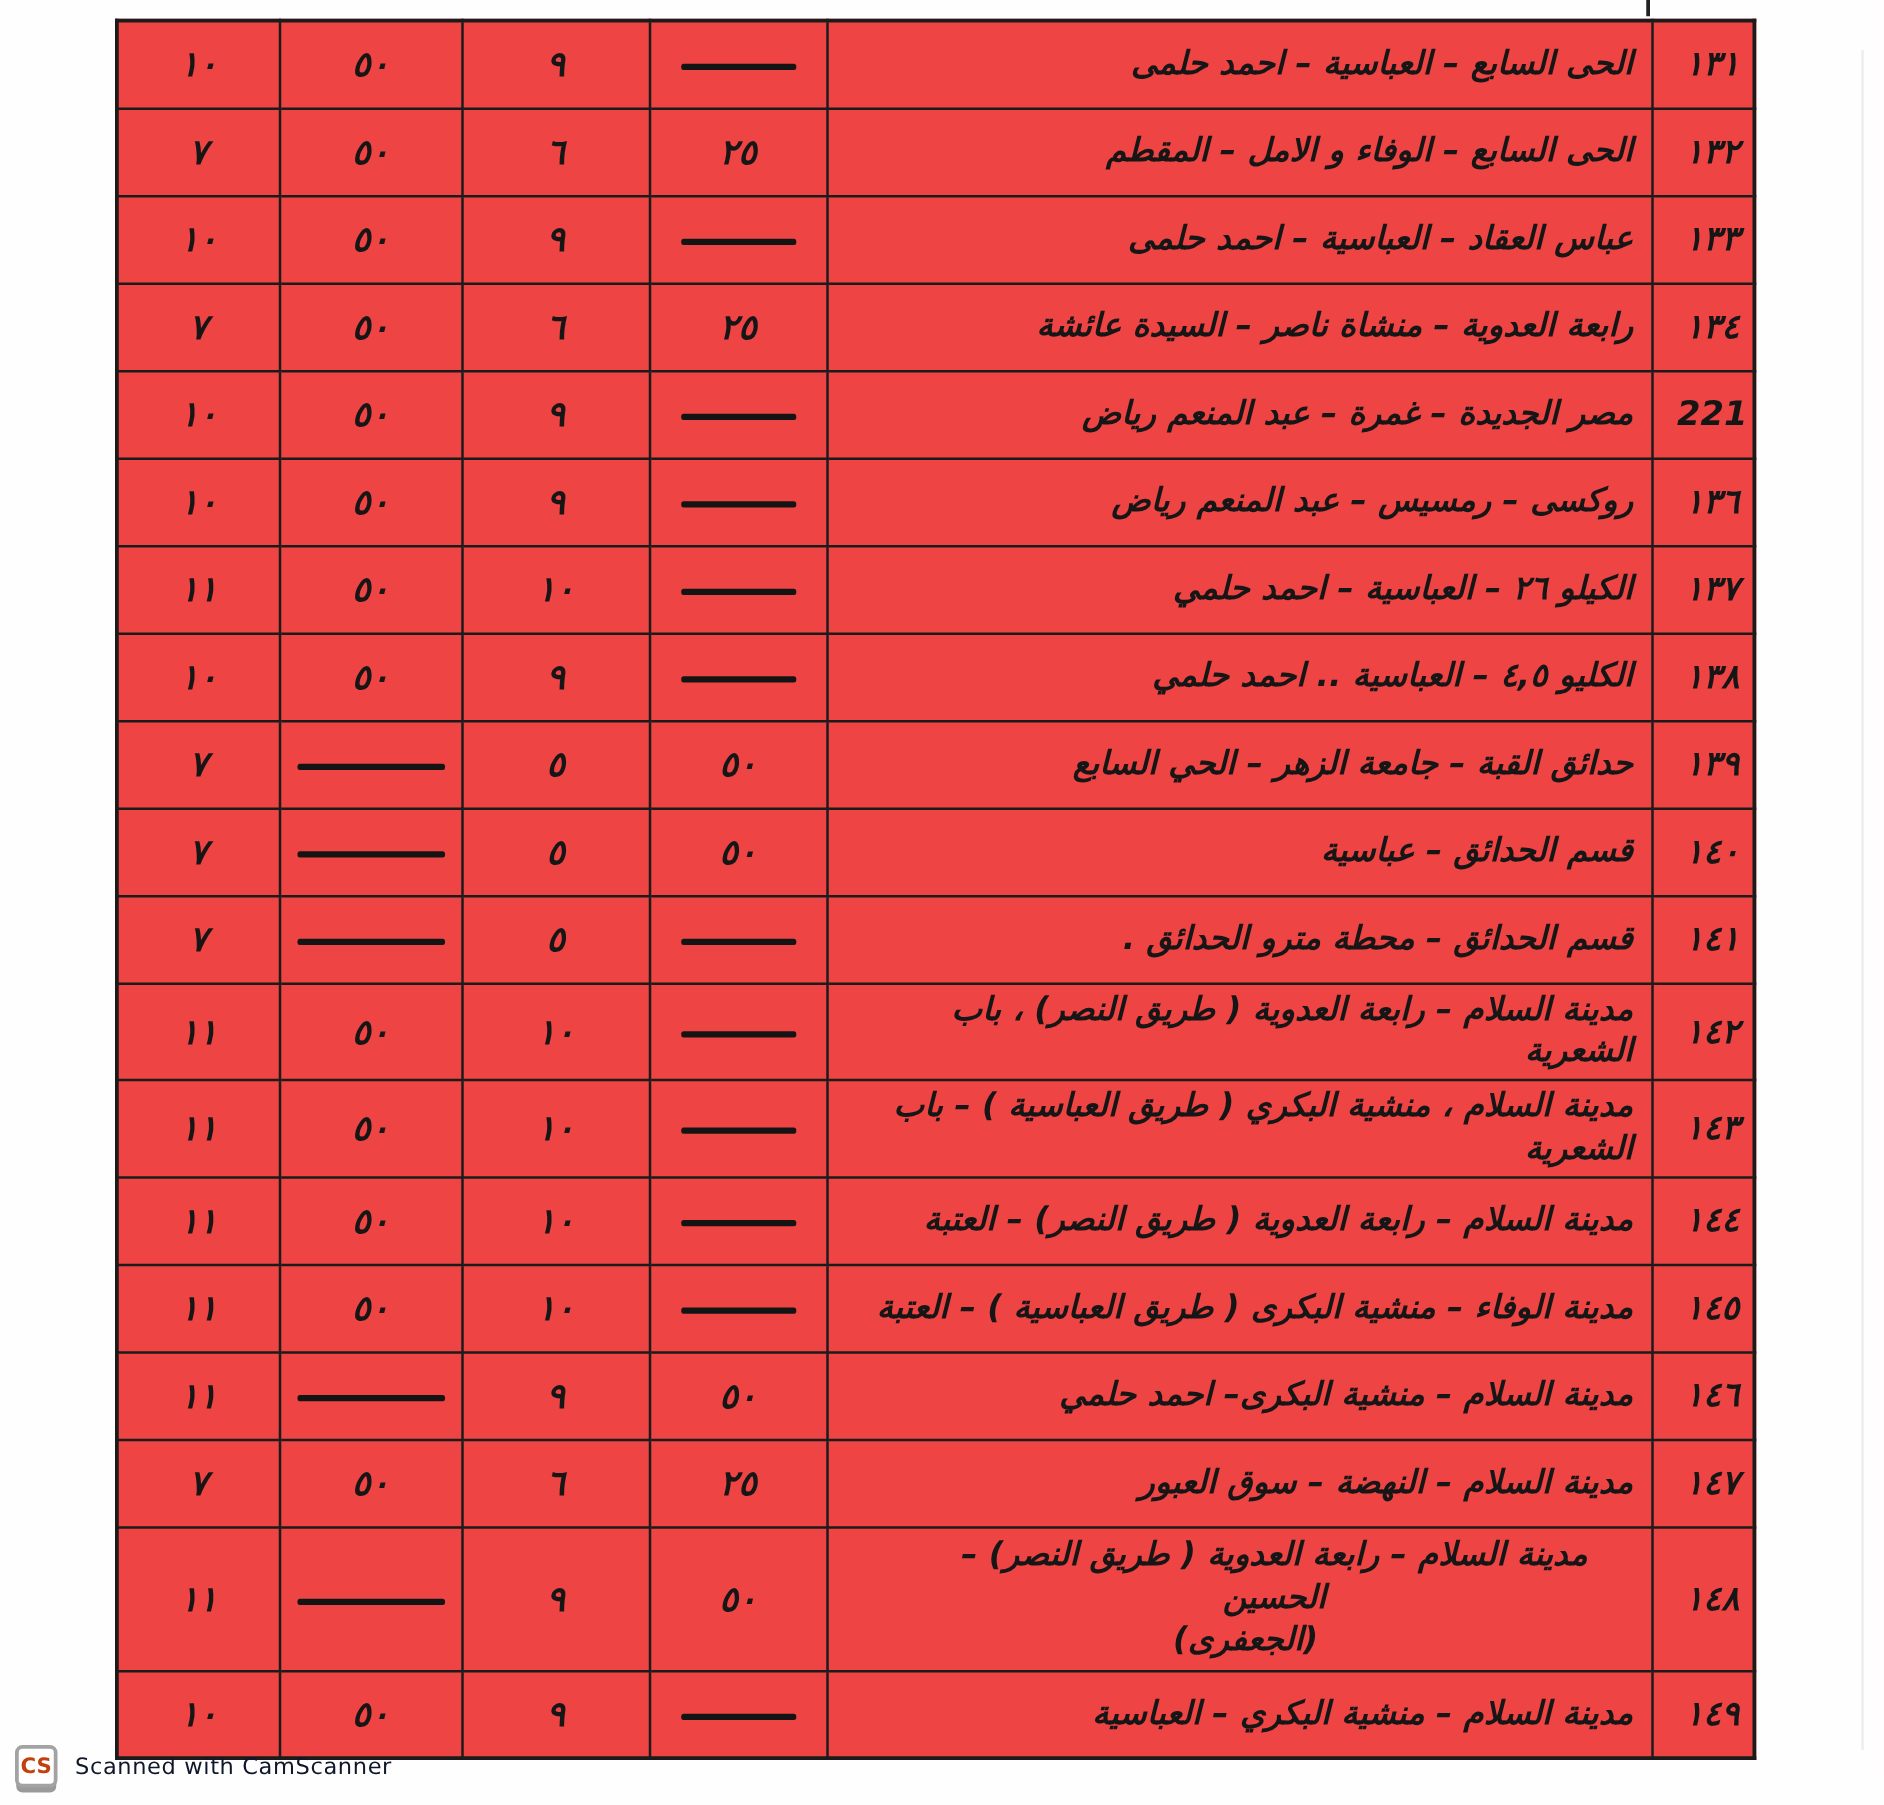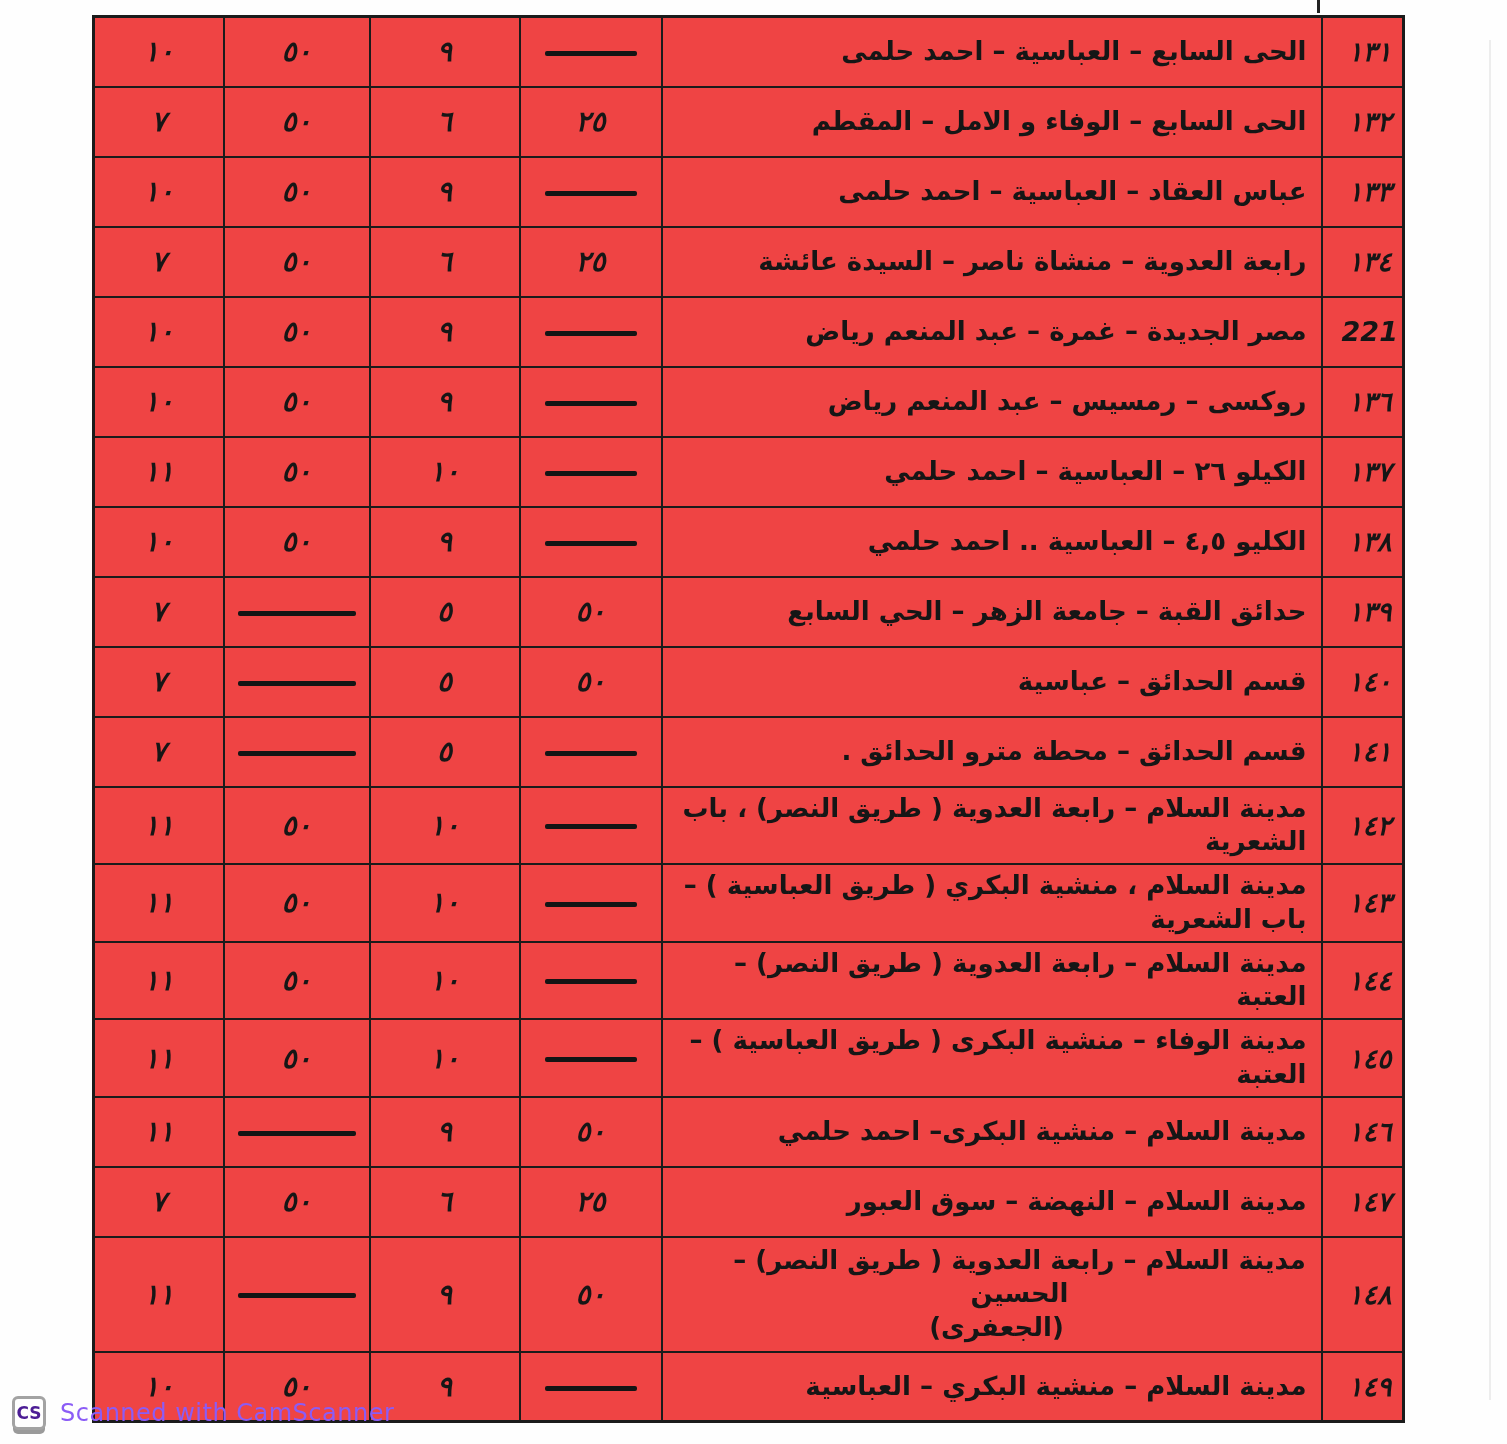--- a/index.html
+++ b/index.html
@@ -44,20 +44,21 @@
     font-weight: bold;
     font-style: italic;
     letter-spacing: 1px;
   }
   td.route-cell {
     direction: rtl;
     text-align: right;
     padding: 4px 14px 4px 10px;
     font-size: 26px;
     font-weight: bold;
+    font-style: italic;
     line-height: 1.3;
   }
   td.route-cell .line2 {
     display: block;
     text-align: center;
     padding-left: 14px;
   }
   tr.tall td.route-cell .line1 { display: block; padding-left: 60px; text-align: center; }
   td.id-cell {
     direction: rtl;
@@ -82,26 +83,26 @@
     position: absolute; left: 12px; top: 1396px;
     display: flex; align-items: center; gap: 14px;
     color: #aeaeae;
   }
   .cs-logo {
     width: 34px; height: 34px;
     border: 3px solid #a3a3a3;
     border-radius: 6px;
     background: #fff;
     display: flex; align-items: center; justify-content: center;
-    font-size: 17px; font-weight: bold; color: #4c1d95;
+    font-size: 17px; font-weight: bold; color: #c2410c;
     box-shadow: 0 5px 0 -1px #9a9a9a;
   }
   .wm-text {
-    font-size: 24px;
-    color: #8b5cf6;
+    font-size: 18px;
+    color: #0f172a;
     letter-spacing: 0.5px;
   }
 </style>
 </head>
 <body>
 
 <div class="page">
 
   <div class="top-tick"></div>
   <div class="page-edge"></div>

